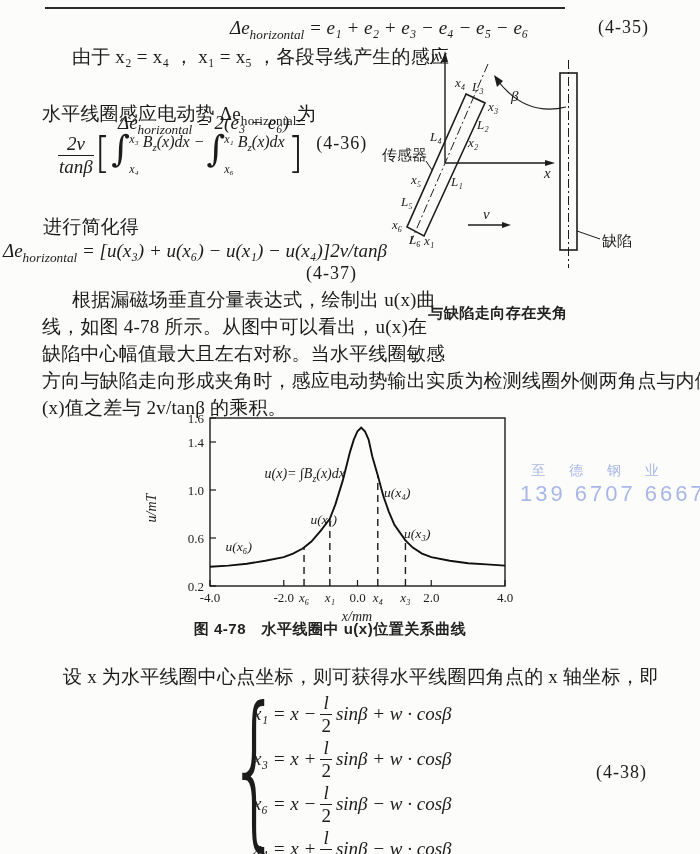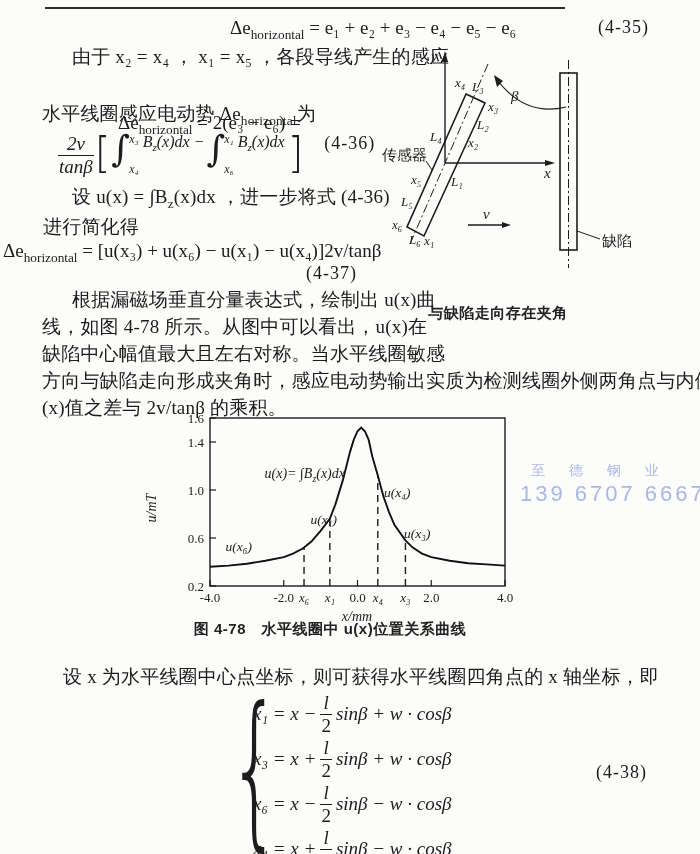--- a/index.html
+++ b/index.html
@@ -1,21 +1,21 @@
 <!DOCTYPE html>
 <html><head>
 <meta charset="utf-8">
 <style>
   html,body{margin:0;padding:0;background:#e9e9e5;}
   .page{position:relative;width:700px;height:854px;background:#fcfcfa;overflow:hidden;
         font-family:"Liberation Serif","DejaVu Serif",serif;color:#1c1c1c;}
   .abs{position:absolute;white-space:nowrap;}
   .cjk{font-size:19px;letter-spacing:0.2px;}
   .math{font-style:italic;}
-  .eq{font-size:19px;}
+  .eq{font-size:19px;font-style:italic;}
   .eqnum{font-size:18px;font-style:normal;letter-spacing:1px;}
   .top-rule{left:45px;top:7px;width:520px;height:2px;background:#2a2a2a;}
   
   .frac{display:inline-flex;flex-direction:column;text-align:center;font-size:19px;line-height:1.15;vertical-align:middle;}
   .frac .num{border-bottom:1.5px solid #1c1c1c;padding:0 3px;display:block;}
   .frac .den{display:block;padding:0 1px;}
   
   .eqrow{display:flex;}
   .intsign{font-size:36px;line-height:1;font-family:"DejaVu Serif",serif;font-style:normal;transform:translateY(-2px);}
   .lims{display:inline-flex;flex-direction:column;justify-content:space-between;height:42px;font-size:12px;line-height:1;margin:0 2px 0 -1px;}
@@ -58,24 +58,23 @@
       <span class="lim math">x₄</span>
     </span>
     <span class="math mbody">B<sub>z</sub>(x)dx −</span>
     <span class="intsign">∫</span>
     <span class="lims">
       <span class="lim math">x₁</span>
       <span class="lim math">x₆</span>
     </span>
     <span class="math mbody">B<sub>z</sub>(x)dx</span>
     <span class="bigbracket">]</span>
-    <span class="eqnum" style="margin-left:20px">(4-36)</span>
-  </div>
-
-  <div class="abs cjk" style="left:72px;top:184px">设 u(x) = ∫B<sub>z</sub>(x)dx ，进一步将式 (4-36)</div>
+    <span class="eqnum" style="margin-left:12px">(4-36)</span>
+  </div>
+
   <div class="abs cjk" style="left:43px;top:214px">进行简化得</div>
 
   <div class="abs eq" style="left:3px;top:240px">Δe<sub>horizontal</sub> = [u(x₃) + u(x₆) − u(x₁) − u(x₄)]2v/tanβ</div>
   <div class="abs eqnum" style="left:306px;top:263px">(4-37)</div>
 
   <div class="abs cjk" style="left:72px;top:287px">根据漏磁场垂直分量表达式，绘制出 u(x)曲</div>
   <div class="abs cjk" style="left:42px;top:314px">线，如图 4-78 所示。从图中可以看出，u(x)在</div>
   <div class="abs cjk" style="left:42px;top:341px">缺陷中心幅值最大且左右对称。当水平线圈敏感</div>
   <div class="abs cjk" style="left:42px;top:368px">方向与缺陷走向形成夹角时，感应电动势输出实质为检测线圈外侧两角点与内侧两角点的 u</div>
   <div class="abs cjk" style="left:42px;top:395px">(x)值之差与 2v/tanβ 的乘积。</div>

